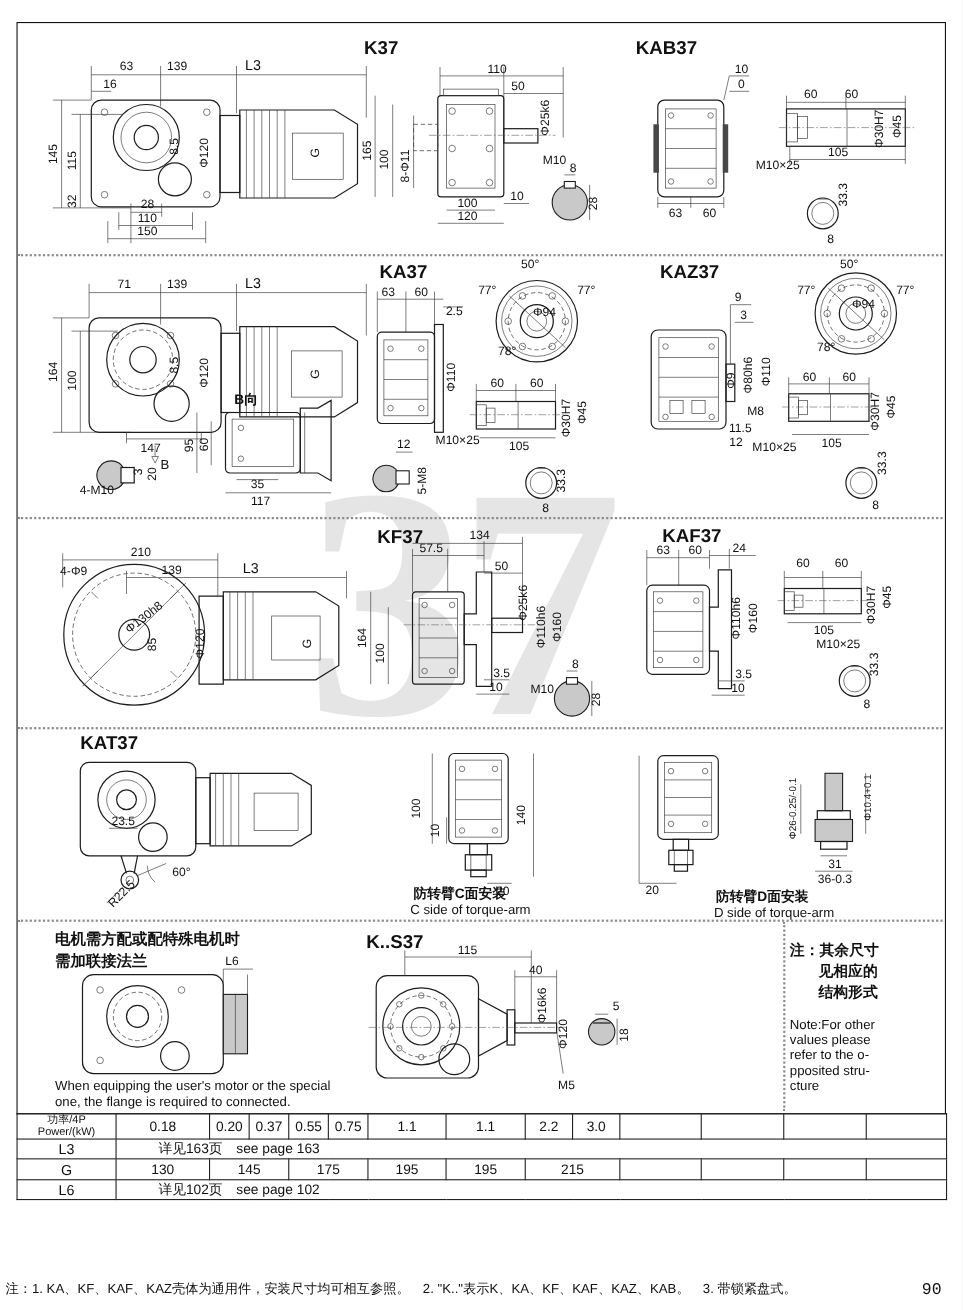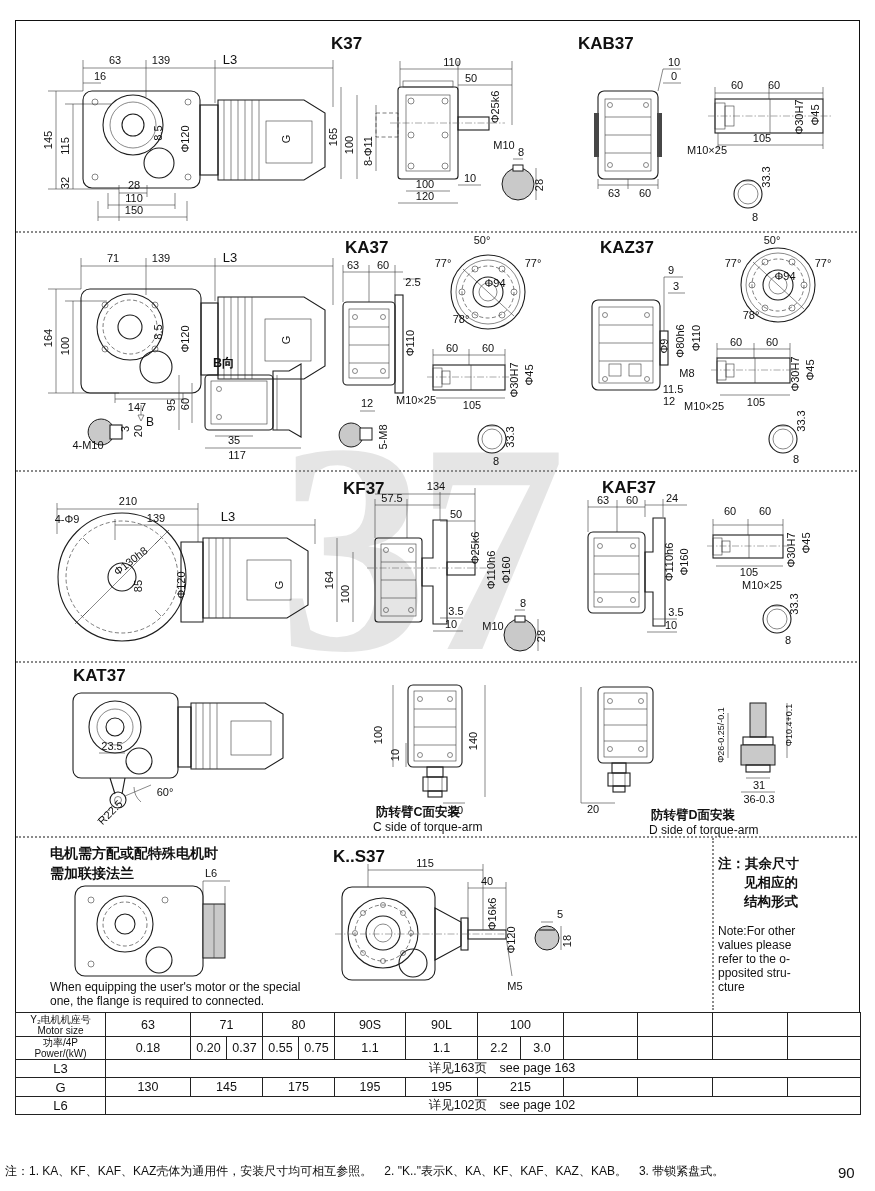--- a/index.html
+++ b/index.html
@@ -17,24 +17,24 @@
   .sh{fill:#c9c9c9;stroke:#1d1d1d;stroke-width:1;}
   .fb{fill:#474747;stroke:none;}
   .border-box{position:absolute;border:1.6px solid #111;}
   .dotline{position:absolute;border-top:2px dotted #8a8a8a;height:0;}
   .dotline-v{position:absolute;border-left:2px dotted #8a8a8a;width:0;}
   .watermark{position:absolute;font-size:300px;font-weight:bold;color:rgba(0,0,0,0.10);line-height:1;letter-spacing:-12px;font-family:"Liberation Serif",serif;}
   table.spec{position:absolute;border-collapse:collapse;table-layout:fixed;font-size:12.5px;}
   table.spec td{border:1px solid #222;text-align:center;padding:0;vertical-align:middle;overflow:hidden;white-space:nowrap;}
   table.spec td.lbl{font-size:10px;line-height:1.1;}
   table.spec td.big{font-size:13px;}
-  table.spec td.left{text-align:center;padding-left:38px;margin-top:26px;}
+  table.spec td.left{text-align:left;padding-left:38px;margin-top:26px;}
   .notes{position:absolute;font-size:12px;line-height:1.3;}
   .notes .ind{padding-left:34px;}
-  .pagenum{position:absolute;font-size:15px;}
+  .pagenum{position:absolute;font-size:15px;font-family:Liberation Mono, monospace;}
 </style>
 </head>
 <body>
 
 <div class="page">
 
   <div class="watermark" style="left:278px;top:398px;">37</div>
   <div class="border-box" style="left:15px;top:20px;width:843px;height:991px;"></div>
   <div class="dotline" style="left:16px;top:231px;width:841px;"></div>
   <div class="dotline" style="left:16px;top:470px;width:841px;"></div>
@@ -685,36 +685,20 @@
         <col style="width:71px">
         <col style="width:72px">
         <col style="width:43px">
         <col style="width:43px">
         <col style="width:74px">
         <col style="width:75px">
         <col style="width:75px">
         <col style="width:73px">
     </colgroup>
     <tbody>
-        <tr style="height:24px">
-      <td class="lbl">
-            <div>Y₂电机机座号</div>
-            <div>Motor size</div>
-          </td>
-      <td>63</td>
-      <td colspan="2">71</td>
-      <td colspan="2">80</td>
-      <td>90S</td>
-      <td>90L</td>
-      <td colspan="2">100</td>
-      <td></td>
-          <td></td>
-          <td></td>
-          <td></td>
-    </tr>
     <tr style="height:19px">
       <td class="lbl">
             <div>功率/4P</div>
             <div>Power/(kW)</div>
           </td>
       <td>0.18</td>
       <td>0.20</td>
       <td>0.37</td>
       <td>0.55</td>
       <td>0.75</td>

